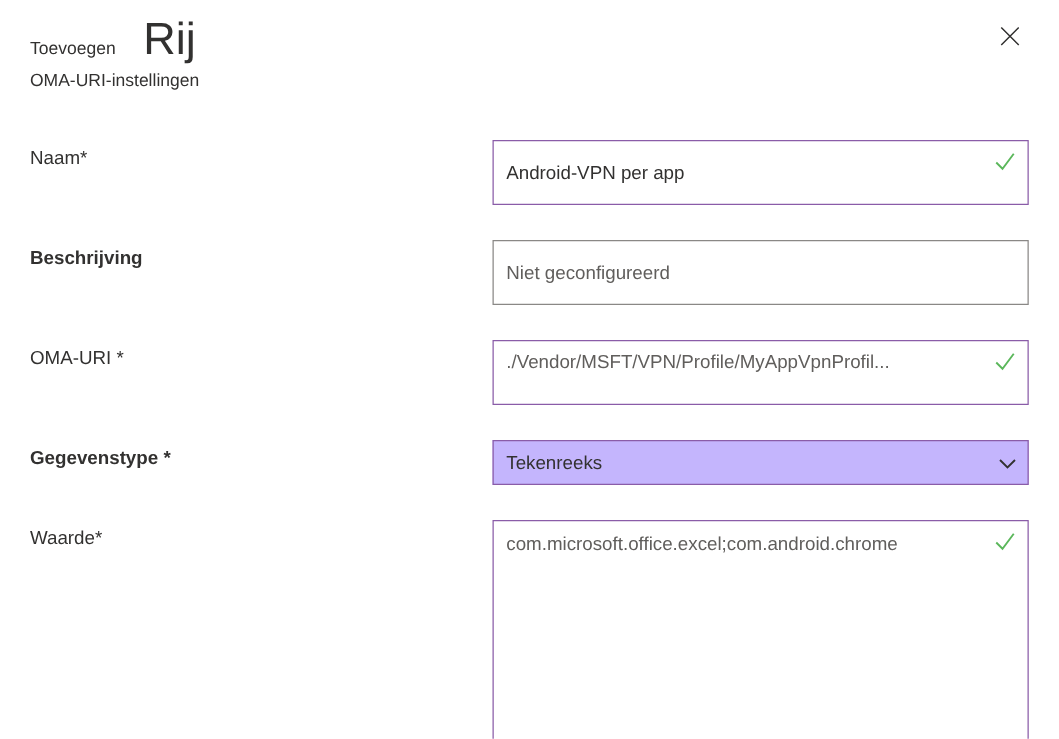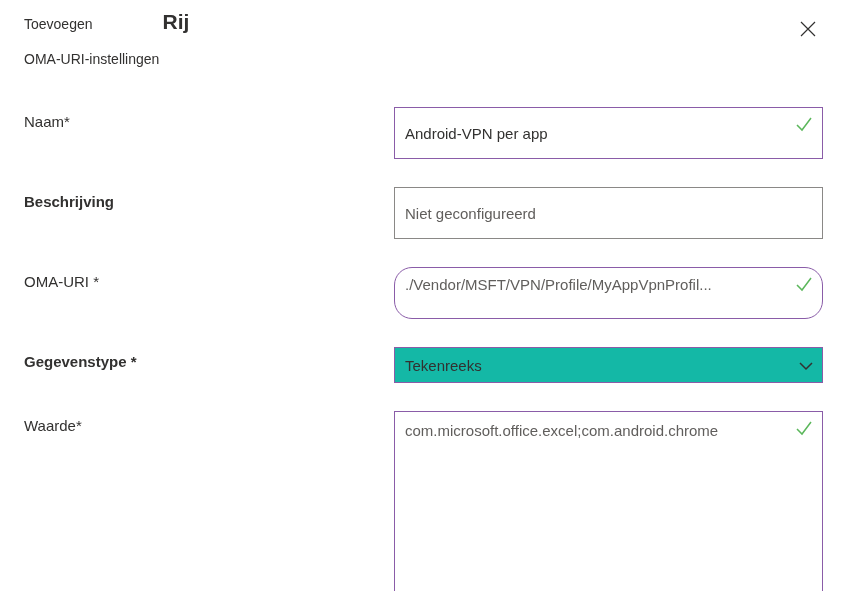--- a/index.html
+++ b/index.html
@@ -24,23 +24,22 @@
     .title-block {
       display: flex;
       align-items: baseline;
       gap: 22px;
     }
     .pre-title {
       font-size: 14px;
       font-weight: 400;
     }
     .main-title {
-      font-size: 21px;
-      font-weight: 700;
-      margin-left: 48px;
+      font-size: 36px;
+      font-weight: 400;
     }
     .close-btn {
       background: none;
       border: none;
       cursor: pointer;
       padding: 6px;
       margin-top: 4px;
     }
     .close-btn svg {
       width: 18px;
@@ -98,21 +97,21 @@
     }
     .select-display {
       width: 100%;
       height: 36px;
       border: 1px solid #8a5ca8;
       padding: 0 36px 0 10px;
       font-size: 15px;
       display: flex;
       align-items: center;
       cursor: pointer;
-      background: #14b8a6;
+      background: #c4b5fd;
     }
     .check-icon {
       position: absolute;
       right: 10px;
       top: 8px;
       width: 18px;
       height: 18px;
       pointer-events: none;
     }
     .check-icon svg {
@@ -176,21 +175,21 @@
 <div class="form-row">
   <div class="form-label bold">Beschrijving</div>
   <div class="form-control-wrap">
     <input type="text" class="text-input default-border" placeholder="Niet geconfigureerd" style="">
   </div>
 </div>
 
 <div class="form-row">
   <div class="form-label">OMA-URI *</div>
   <div class="form-control-wrap">
-    <div class="text-input" style="padding-right:15px;border-radius:18px;">
+    <div class="text-input" style="padding-right:15px;">
       <span class="oma-uri-text">./Vendor/MSFT/VPN/Profile/MyAppVpnProfil...</span>
     </div>
     <span class="check-icon">
       <svg viewBox="0 0 18 18">
           <path d="M2 10 L7 15 L16 3"></path>
         </svg>
     </span>
   </div>
 </div>
 

